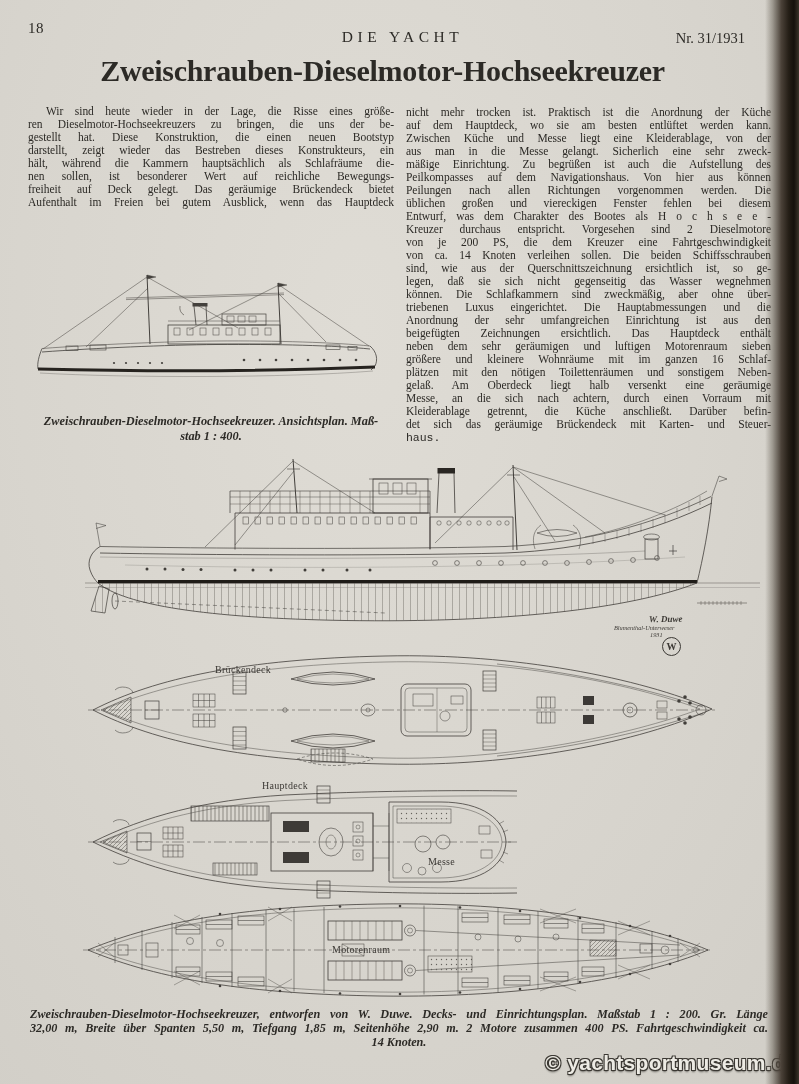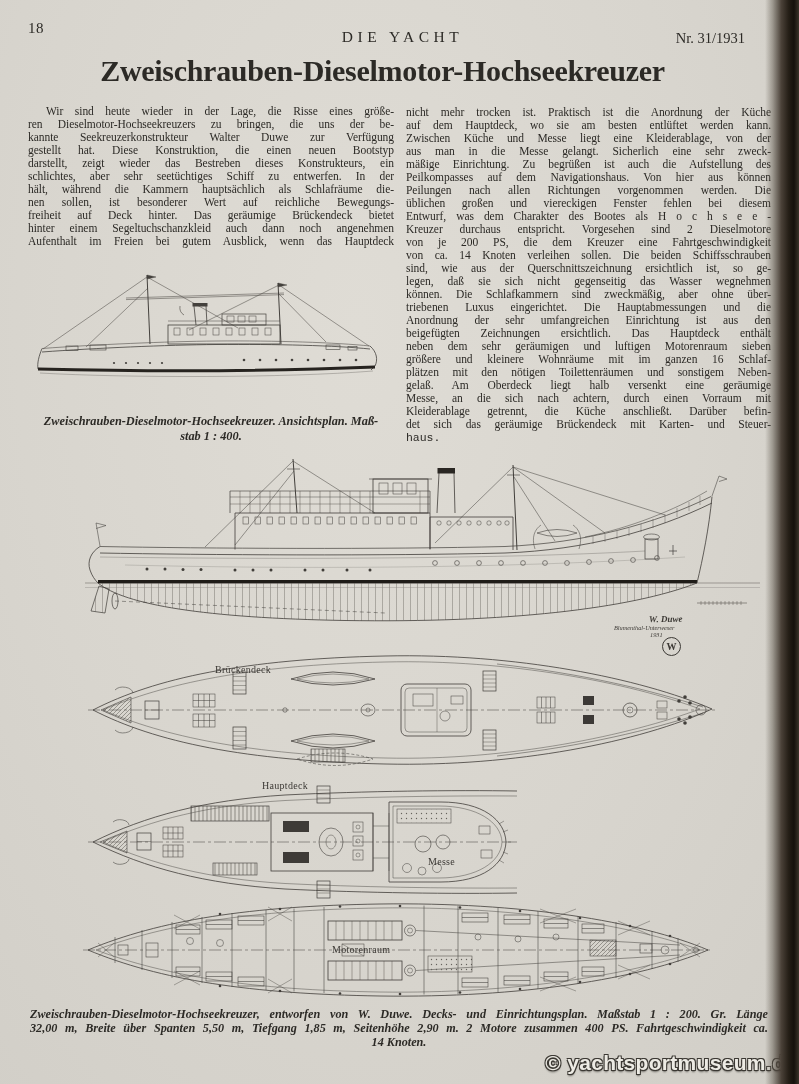--- a/index.html
+++ b/index.html
@@ -50,28 +50,25 @@
 <div class="page">
 
   <div class="abs page-num">18</div>
   <div class="abs masthead">DIE YACHT</div>
   <div class="abs issue">Nr. 31/1931</div>
   <div class="abs title">Zweischrauben-Dieselmotor-Hochseekreuzer</div>
 
   <div class="abs col col-left">
     <div class="ln indent">Wir sind heute wieder in der Lage, die Risse eines größe-</div>
     <div class="ln">ren Dieselmotor-Hochseekreuzers zu bringen, die uns der be-</div>
-    <div class="ln">kannte Seekreuzerkonstrukteur Walter Duwe zur Verfügung</div>
     <div class="ln">gestellt hat. Diese Konstruktion, die einen neuen Bootstyp</div>
     <div class="ln">darstellt, zeigt wieder das Bestreben dieses Konstrukteurs, ein</div>
-    <div class="ln">schlichtes, aber sehr seetüchtiges Schiff zu entwerfen. In der</div>
     <div class="ln">hält, während die Kammern hauptsächlich als Schlafräume die-</div>
     <div class="ln">nen sollen, ist besonderer Wert auf reichliche Bewegungs-</div>
-    <div class="ln">freiheit auf Deck hinter. Das geräumige Brückendeck bietet</div>
-    <div class="ln">hinter einem Segeltuchschanzkleid auch dann noch angenehmen</div>
+    <div class="ln">freiheit auf Deck gelegt. Das geräumige Brückendeck bietet</div>
     <div class="ln">Aufenthalt im Freien bei gutem Ausblick, wenn das Hauptdeck</div>
   </div>
 
   <div class="abs col col-right">
     <div class="ln">nicht mehr trocken ist. Praktisch ist die Anordnung der Küche</div>
     <div class="ln">auf dem Hauptdeck, wo sie am besten entlüftet werden kann.</div>
     <div class="ln">Zwischen Küche und Messe liegt eine Kleiderablage, von der</div>
     <div class="ln">aus man in die Messe gelangt. Sicherlich eine sehr zweck-</div>
     <div class="ln">mäßige Einrichtung. Zu begrüßen ist auch die Aufstellung des</div>
     <div class="ln">Peilkompasses auf dem Navigationshaus. Von hier aus können</div>

